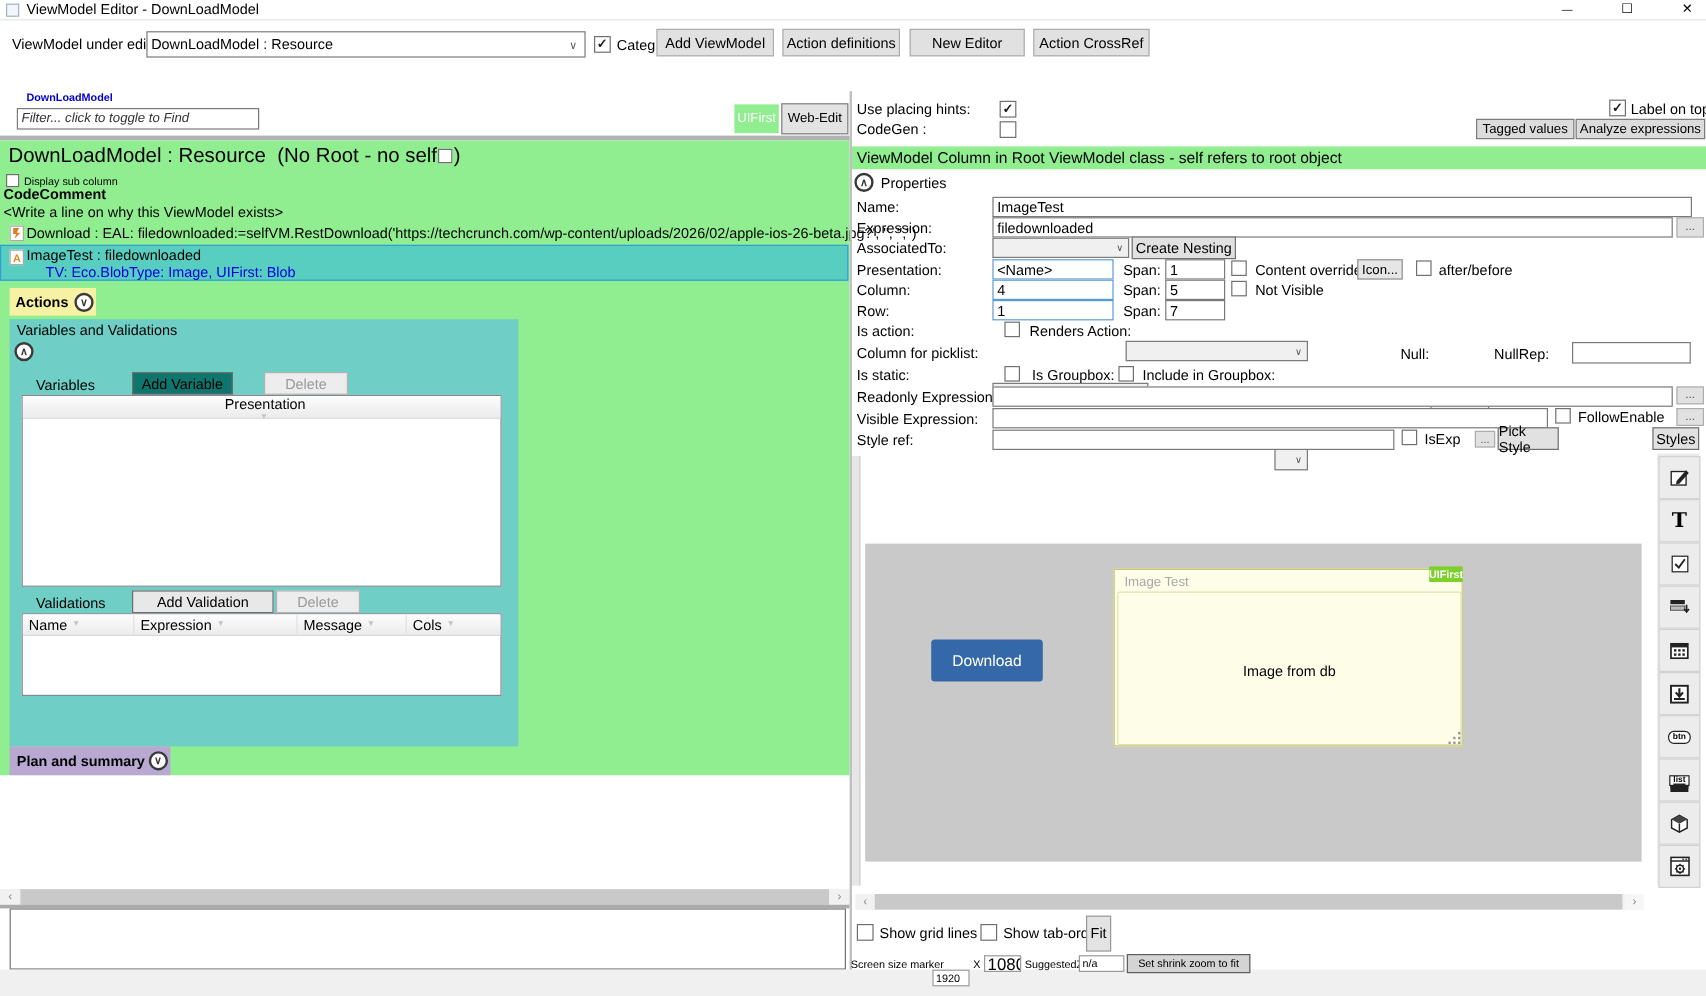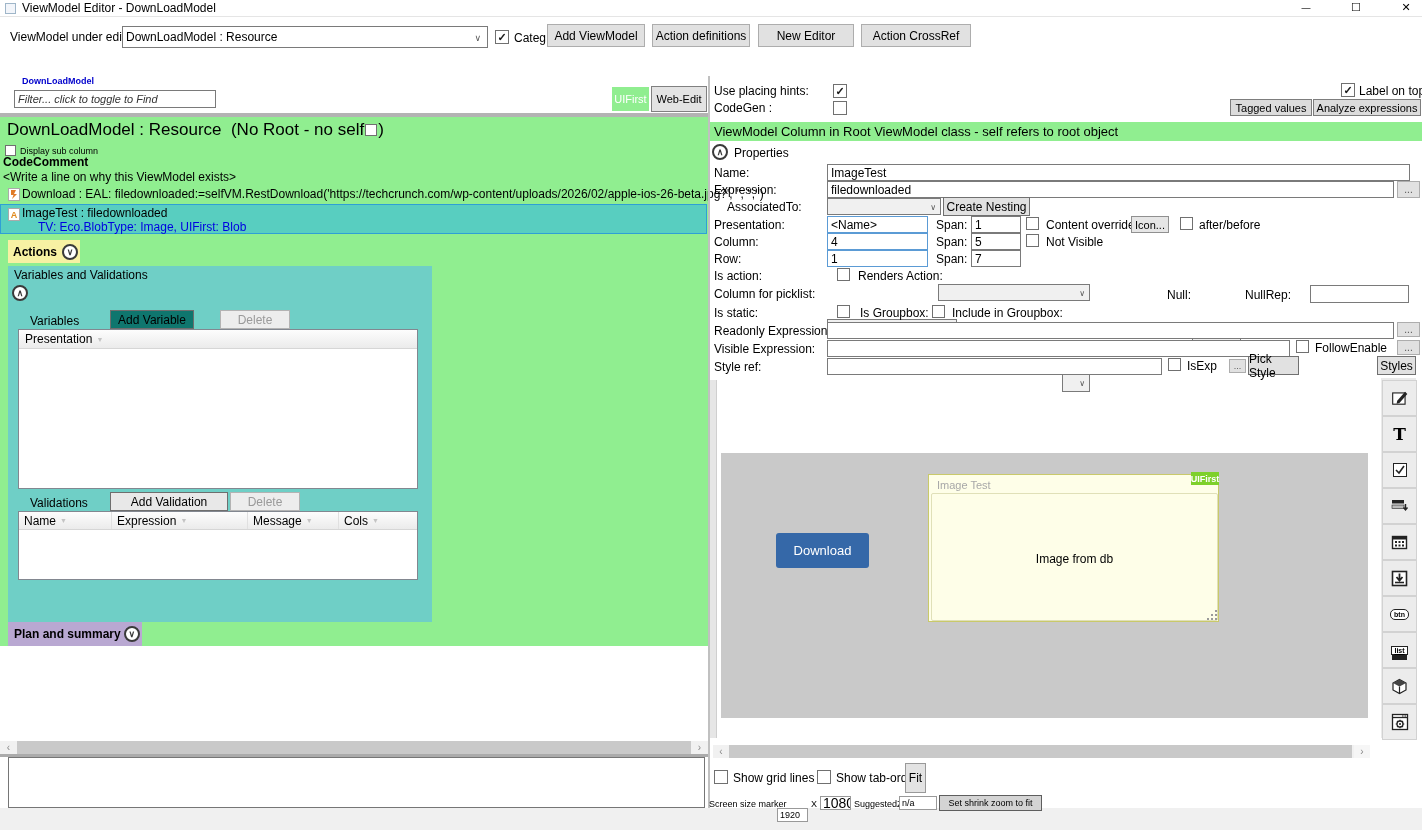--- a/index.html
+++ b/index.html
@@ -45,21 +45,21 @@
   <div class="abs lbl t12" style="left:10px;top:30px;">ViewModel under edit:</div>
   <div class="abs tb" style="left:122px;top:26px;width:366px;height:22px;background:#fff;">
     <span>DownLoadModel : Resource</span>
     <span class="abs" style="right:6px;top:6px;font-size:9px;color:#555;">∨</span>
   </div>
   <div class="abs cb" style="left:495px;top:30px;width:14px;height:14px;">✓</div>
   <div class="abs lbl t12" style="left:514px;top:31px;">Categ</div>
   <div class="abs btn" style="left:547px;top:24px;width:98px;height:23px;border-color:#adadad;">Add ViewModel</div>
   <div class="abs btn" style="left:652px;top:24px;width:98px;height:23px;border-color:#adadad;">Action definitions</div>
   <div class="abs btn" style="left:758px;top:24px;width:96px;height:23px;border-color:#adadad;">New Editor</div>
-  <div class="abs btn" style="left:861px;top:24px;width:110px;height:23px;border-color:#adadad;">Action CrossRef</div>
+  <div class="abs btn" style="left:861px;top:24px;width:97px;height:23px;border-color:#adadad;">Action CrossRef</div>
 
   <div class="abs lbl" style="left:22px;top:76px;font-size:9px;font-weight:bold;color:#0000cc;">DownLoadModel</div>
   <div class="abs tb" style="left:14px;top:90px;width:202px;height:18px;">
     <span style="font-style:italic;font-size:11px;color:#333;">Filter... click to toggle to Find</span>
   </div>
   <div class="abs" style="left:612px;top:87px;width:37px;height:24px;background:#90ee90;color:#fff;font-size:11px;display:flex;align-items:center;justify-content:center;">UIFirst</div>
   <div class="abs btn" style="left:651px;top:86px;width:56px;height:26px;font-size:11px;background:#e3e3e3;border-color:#808080;">Web-Edit</div>
   <div class="abs" style="left:0;top:113px;width:708px;height:4px;background:#b3b3b3;"></div>
 
   <div class="abs" style="left:0;top:117px;width:708px;height:529px;background:#90ee90;"></div>
@@ -92,21 +92,21 @@
 
   <div class="abs" style="left:8px;top:266px;width:424px;height:356px;background:#6fcfc6;"></div>
   <div class="abs lbl t12" style="left:14px;top:268px;font-weight:normal;">Variables and Validations</div>
   <div class="abs circ" style="left:12px;top:285px;width:16px;height:16px;">∧</div>
 
   <div class="abs lbl t12" style="left:30px;top:314px;">Variables</div>
   <div class="abs btn" style="left:110px;top:310px;width:84px;height:19px;background:#0f766e;border-color:#6e6e6e;">Add Variable</div>
   <div class="abs btn disabled" style="left:220px;top:310px;width:70px;height:19px;">Delete</div>
 
   <div class="abs" style="left:18px;top:329px;width:400px;height:160px;background:#fff;border:1px solid #828790;">
-    <div class="gridhead" style="height:18px;">
+    <div class="gridhead" style="height:18px;flex-direction:column;">
       <span style="margin-left:6px;">Presentation</span>
       <span class="funnel">▼</span>
     </div>
   </div>
 
   <div class="abs lbl t12" style="left:30px;top:496px;">Validations</div>
   <div class="abs btn" style="left:110px;top:492px;width:118px;height:19px;background:#e8e8e8;border-color:#6e6e6e;">Add Validation</div>
   <div class="abs btn disabled" style="left:230px;top:492px;width:70px;height:19px;">Delete</div>
 
   <div class="abs" style="left:18px;top:511px;width:400px;height:69px;background:#fff;border:1px solid #828790;">
@@ -167,21 +167,21 @@
   <div class="abs tb" style="left:827px;top:164px;width:583px;height:17px;">
     <span>ImageTest</span>
     </div>
 
   <div class="abs lbl t12" style="left:714px;top:183px;">Expression:</div>
   <div class="abs tb" style="left:827px;top:181px;width:567px;height:17px;">
     <span>filedownloaded</span>
     </div>
   <div class="abs btn" style="left:1397px;top:181px;width:23px;height:17px;font-size:10px;color:#555;border-color:#adadad;">...</div>
 
-  <div class="abs lbl t12" style="left:714px;top:200px;margin-left:13px;">AssociatedTo:</div>
+  <div class="abs lbl t12" style="left:714px;top:200px;">AssociatedTo:</div>
   <div class="abs combo" style="left:827px;top:198px;width:114px;height:17px;">
     <span class="arr">∨</span>
     </div>
   <div class="abs btn" style="left:943px;top:197px;width:87px;height:19px;border-color:#707070;">Create Nesting</div>
 
   <div class="abs lbl t12" style="left:714px;top:218px;">Presentation:</div>
   <div class="abs tb blue" style="left:827px;top:216px;width:101px;height:17px;">
     <span>&lt;Name&gt;</span>
     </div>
   <div class="abs lbl t12" style="left:936px;top:218px;">Span:</div>

